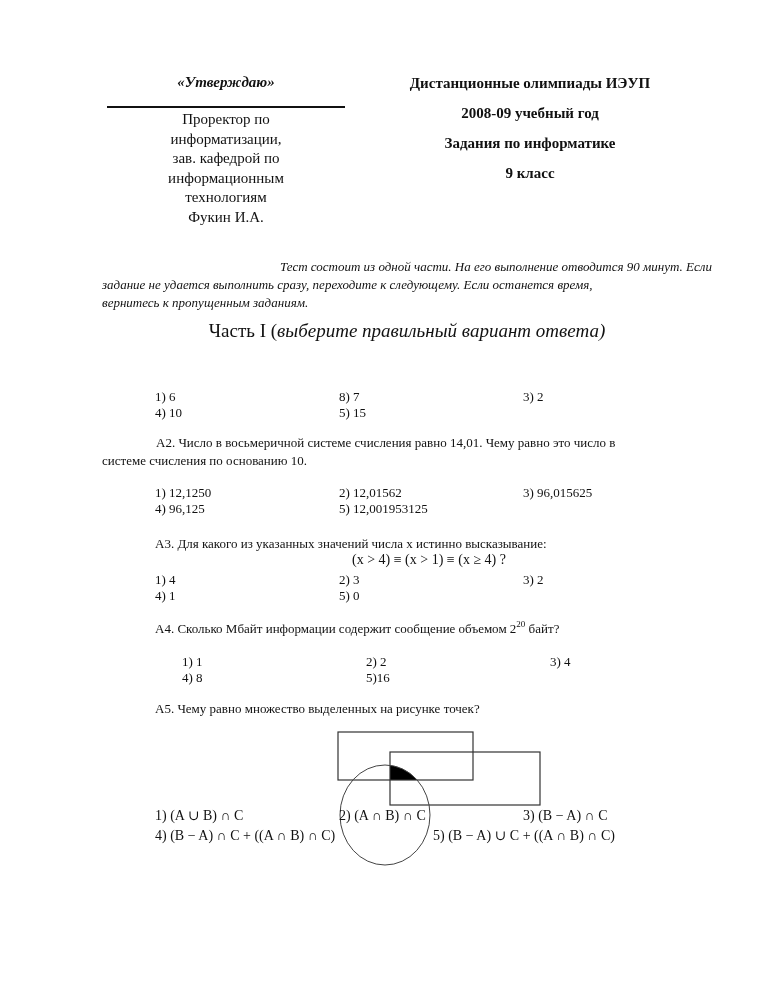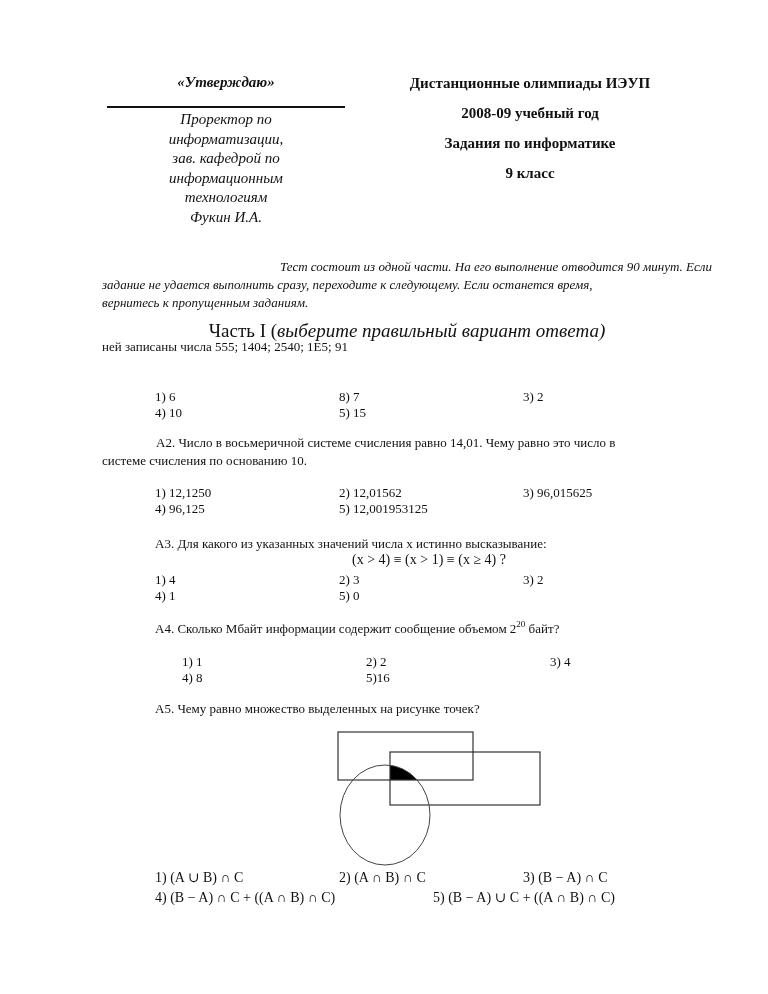--- a/index.html
+++ b/index.html
@@ -2,21 +2,21 @@
 <html><head>
 <meta charset="utf-8">
 <style>
   html, body { margin: 0; padding: 0; background: #ffffff; }
   body { width: 768px; height: 994px; position: relative; overflow: hidden;
          font-family: "Liberation Serif", "DejaVu Serif", serif; color: #111; }
   .abs { position: absolute; }
   .hdr-left { left: 105px; top: 74px; width: 242px; text-align: center; font-style: italic; }
   .approve { font-weight: bold; font-size: 15px; }
   .sig-line { position: absolute; left: 107px; top: 106px; width: 238px; height: 0; border-top: 2px solid #111; }
-  .approver { left: 105px; top: 110px; width: 242px; text-align: center; font-size: 15px; line-height: 19.5px; font-style: italic; }
+  .approver { left: 105px; top: 110px; width: 242px; text-align: center; font-size: 15px; line-height: 19.5px; }
   .hdr-right { left: 380px; top: 74px; width: 300px; text-align: center; font-weight: bold; font-size: 15px; }
   .hdr-right div { height: 30px; line-height: 18px; }
   .intro { left: 102px; top: 258px; width: 610px; font-style: italic; font-size: 13px; line-height: 18px; }
   .intro .first { text-indent: 54px; text-align: right; }
   .part { left: 102px; top: 320px; width: 610px; text-align: center; font-size: 19px; }
   .part i { font-style: italic; }
   .q { left: 102px; width: 610px; font-size: 13px; line-height: 18px; text-align: justify; }
   .q .ind { display: inline-block; width: 54px; }
   .opts { left: 155px; width: 520px; font-size: 13px; line-height: 16px; }
   .opt-row { position: relative; height: 16px; }
@@ -53,21 +53,20 @@
   <div class="first">Тест состоит из одной части. На его выполнение отводится 90  минут. Если</div>
   <div>задание не удается выполнить сразу, переходите к следующему. Если останется время,</div>
   <div>вернитесь к пропущенным  заданиям.</div>
 </div>
 
 <div class="abs part">
   <span>Часть I (</span><i>выберите правильный вариант ответа)</i>
 </div>
 
 <div class="abs q" style="top:338px;">
-  <div>ней записаны числа 555; 1404; 2540; 1Е5; 91</div>
 </div>
 <div class="abs opts" style="top:389px;">
   <div class="opt-row">
       <span class="c1">1) 6</span>
       <span class="c2">8) 7</span>
       <span class="c3">3) 2</span>
     </div>
   <div class="opt-row">
       <span class="c1">4) 10</span>
       <span class="c2">5) 15</span>
@@ -137,21 +136,21 @@
   <g clip-path="url(#clipA)">
     <g clip-path="url(#clipB)">
       <ellipse cx="385" cy="815" rx="45" ry="50" fill="#000"></ellipse>
     </g>
   </g>
   <rect x="338" y="732" width="135" height="48" fill="none" stroke="#333" stroke-width="1.2"></rect>
   <rect x="390" y="752" width="150" height="53" fill="none" stroke="#333" stroke-width="1.2"></rect>
   <ellipse cx="385" cy="815" rx="45" ry="50" fill="none" stroke="#444" stroke-width="1"></ellipse>
 </svg>
 
-<div class="abs opts math" style="top:870px; width:560px;">
+<div class="abs opts math" style="top:808px; width:560px;">
   <div class="opt-row" style="height:20px;">
     <span class="c1">1) (A ∪ B) ∩ C</span>
     <span class="c2">2) (A ∩ B) ∩ C</span>
     <span class="c3">3) (B − A) ∩ C</span>
   </div>
   <div class="opt-row" style="height:20px;">
     <span class="c1">4) (B − A) ∩ C + ((A ∩ B) ∩ C)</span>
     <span style="left:278px;">5) (B − A) ∪ C + ((A ∩ B) ∩ C)</span>
   </div>
 </div>

